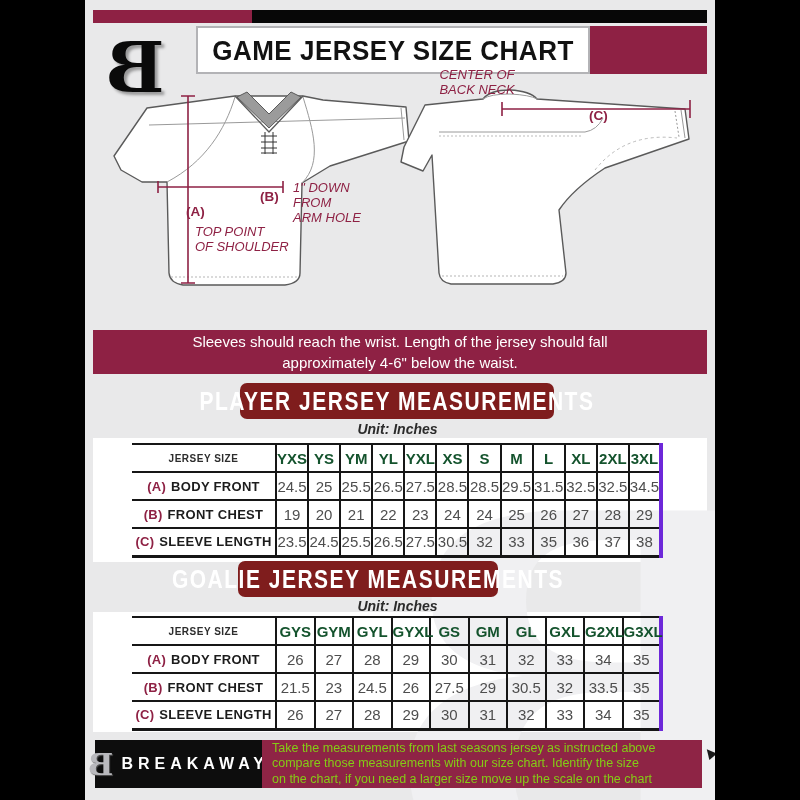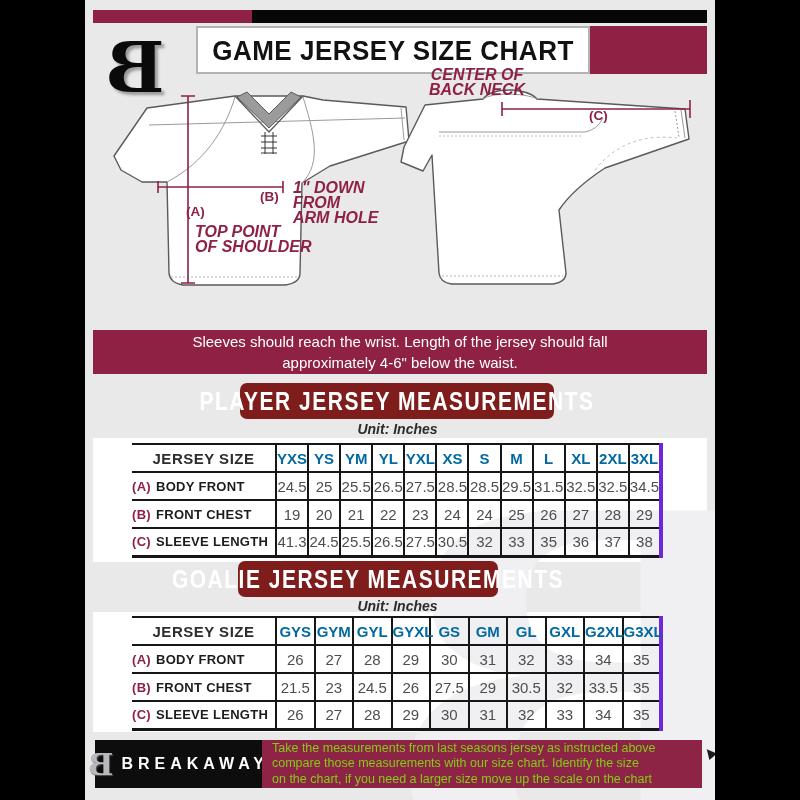--- a/index.html
+++ b/index.html
@@ -28,21 +28,21 @@
   .logo-header{
     position:absolute;left:12px;top:20px;width:76px;height:100px;z-index:3;
     font-family:"DejaVu Serif",serif;font-weight:bold;font-size:70px;color:#0a0a0a;
     transform:scaleX(-1);text-align:center;line-height:96px;
     text-shadow:-3px 3px 3px rgba(0,0,0,.35);
   }
   
   .diagram-svg{position:absolute;left:0;top:70px;z-index:2;}
   .diag-label{position:absolute;color:#8e2144;z-index:3;font-style:italic;}
   .diag-letter{font-weight:bold;font-size:13.5px;font-style:normal;}
-  .diag-text{font-weight:bold;font-size:16px;line-height:15px;}
+  .diag-text{font-weight:normal;font-size:13px;line-height:15px;}
   
   .notice{
     position:absolute;left:8px;top:330px;width:614px;height:44px;background:#8e2144;
     color:#fff;display:flex;flex-direction:column;align-items:center;justify-content:center;
     font-size:15px;line-height:21px;z-index:2;
   }
   
   .section-box{
     position:absolute;background:#7f1d1d;border-radius:7px;height:36px;
     display:flex;align-items:center;justify-content:center;z-index:2;
@@ -65,24 +65,24 @@
   .table-panel.goalie{top:612px;height:120px;}
   .size-table-wrap{position:absolute;left:47px;width:531px;z-index:2;}
   .size-table-wrap.player{top:443px;}
   .size-table-wrap.goalie{top:616px;}
   table.size-table{border-collapse:collapse;table-layout:fixed;width:100%;}
   table.size-table tr{height:28px;}
   table.size-table td{border-top:2.5px solid #161616;padding:0;}
   table.size-table tr:last-child td{border-bottom:3px solid #161616;}
   td.size-h,td.val{border-left:2px solid #161616;text-align:center;}
   td.size-h:last-child,td.val:last-child{border-right:4px solid #6d28d9;}
-  td.size-h{font-size:15px;font-weight:bold;color:#0369a1;}
+  td.size-h{font-size:15px;font-weight:bold;color:#14532d;}
   td.val{font-size:15px;color:#4e4e4e;}
-  td.lbl-h{text-align:center;font-size:15px;font-weight:bold;color:#2d2d2d;letter-spacing:.5px;}
-  td.lbl{font-size:13px;font-weight:bold;color:#1c1c1c;text-align:left;padding-left:16px;letter-spacing:.3px;margin-left:14px;}
+  td.lbl-h{text-align:center;font-size:10px;font-weight:bold;color:#2d2d2d;letter-spacing:.5px;}
+  td.lbl{font-size:13px;font-weight:bold;color:#1c1c1c;text-align:center;padding-left:16px;letter-spacing:.3px;margin-left:14px;}
   td.lbl .letter{color:#8e2144;margin-right:5px;}
   
   .footer-logo-box{
     position:absolute;left:10px;top:740px;width:167px;height:48px;background:#0d0d0d;
     display:flex;align-items:center;justify-content:center;z-index:2;
   }
   .footer-logo-b{
     font-family:"DejaVu Serif",serif;font-weight:bold;font-size:30px;color:#b9b9bd;
     transform:scaleX(-1);margin-right:8px;text-shadow:-1px 1px 1px #555;
   }
@@ -252,21 +252,21 @@
             <td class="val">24</td>
             <td class="val">24</td>
             <td class="val">25</td>
             <td class="val">26</td>
             <td class="val">27</td>
             <td class="val">28</td>
             <td class="val">29</td>
           </tr>
           <tr>
             <td class="lbl"><span class="letter">(C)</span><span>SLEEVE LENGTH</span></td>
-            <td class="val">41.3</td>
+            <td class="val">23.5</td>
             <td class="val">24.5</td>
             <td class="val">25.5</td>
             <td class="val">26.5</td>
             <td class="val">27.5</td>
             <td class="val">30.5</td>
             <td class="val">32</td>
             <td class="val">33</td>
             <td class="val">35</td>
             <td class="val">36</td>
             <td class="val">37</td>

